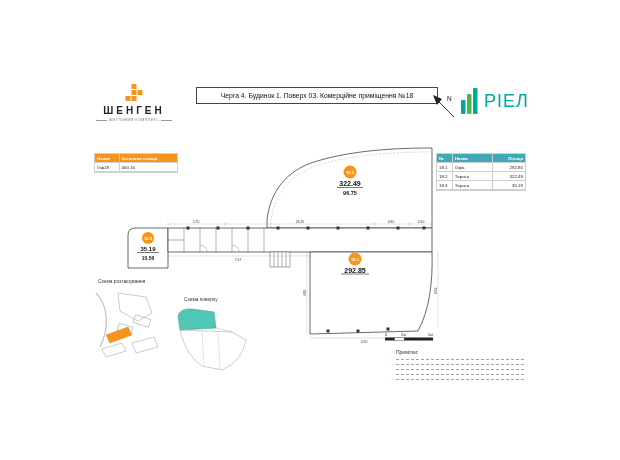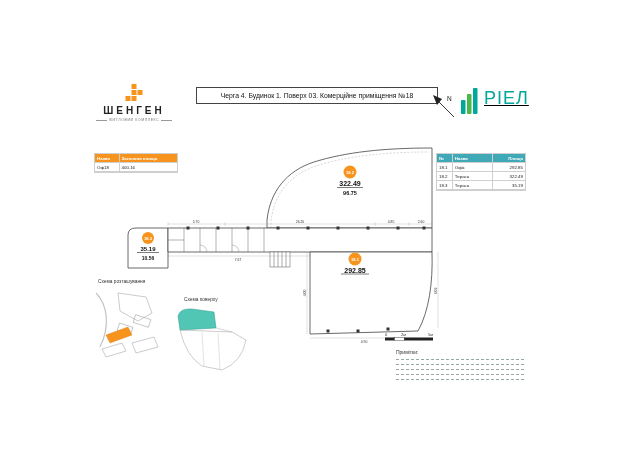--- a/index.html
+++ b/index.html
@@ -14,21 +14,21 @@
   .shengen .sh-sub-wrap { display:flex; align-items:center; gap:2px; margin-top:2px; }
   .shengen .sh-sub-wrap .rule { flex:1; height:0; border-top:0.5px solid #999; }
   .shengen .sh-sub { font-size:3.5px; letter-spacing:0.6px; color:#777; white-space:nowrap; }
 
   .title-box { position:absolute; left:196px; top:87px; width:242px; height:17px;
     border:1px solid #444; display:flex; align-items:center; justify-content:center; }
   .title-box span { font-size:6.8px; color:#111; }
 
   .north { position:absolute; left:428px; top:92px; }
 
-  .riel { position:absolute; left:461px; top:88px; display:flex; align-items:flex-start; gap:4px;text-decoration:underline; }
+  .riel { position:absolute; left:461px; top:88px; display:flex; align-items:center; gap:4px; }
   .riel .riel-name { font-size:18px; font-weight:500; letter-spacing:1px; color:#00A79B; }
 
   
   .dtable { position:absolute; font-size:4.4px; color:#222; border:0.5px solid #cfcfcf; }
   .dtable .trow { display:flex; }
   .dtable .cell { padding:1.5px 2px; border-right:0.5px solid #cfcfcf; border-bottom:0.5px solid #cfcfcf;
     overflow:hidden; white-space:nowrap; }
   .dtable .cell:last-child { border-right:none; }
   .dtable .thead .cell { color:#fff; font-weight:bold; }
 

